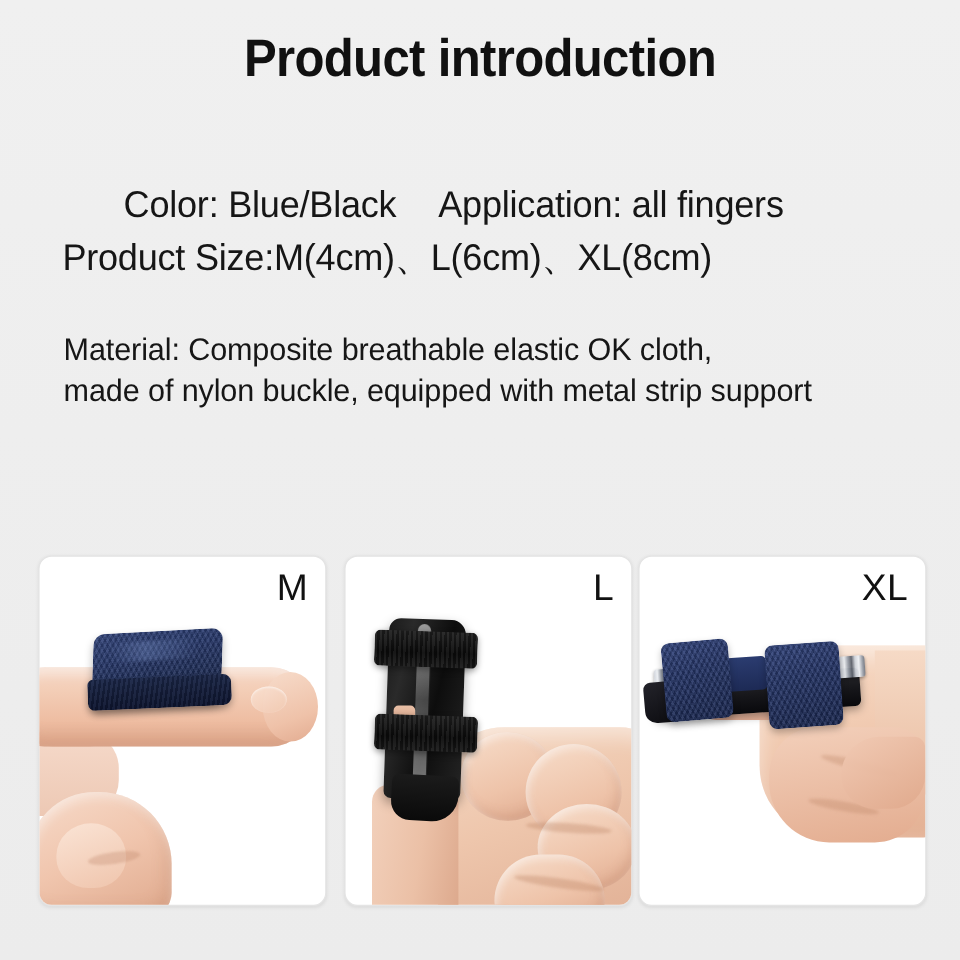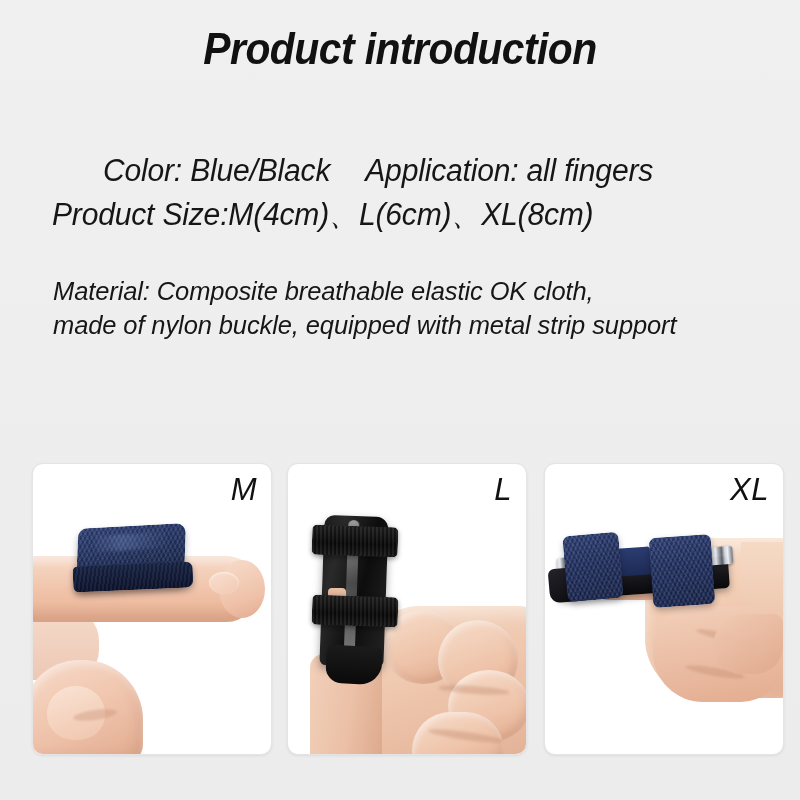--- a/index.html
+++ b/index.html
@@ -12,21 +12,20 @@
     overflow: hidden;
     background: #eeeeee;
     font-family: "Liberation Sans", sans-serif;
     color: #141414;
     position: relative;
   }
   .page {
     position: absolute;
     inset: 0;
     background: linear-gradient(180deg, #f0f0f0 0%, #eeeeee 45%, #ececec 100%);
-    font-style: italic;
   }
 
   
   .title {
     position: absolute;
     top: 22px;
     left: 0;
     width: 800px;
     text-align: center;
     font-size: 44px;
@@ -109,21 +108,21 @@
     width: 238px;
     height: 290px;
     background: #ffffff;
     border-radius: 11px;
     border: 1px solid #e4e4e4;
     box-shadow: 0 1px 3px rgba(0,0,0,0.07);
     overflow: hidden;
   }
   .card-1 { left: 32px; }
   .card-2 { left: 287px; }
-  .card-3 { left: 544px; }
+  .card-3 { left: 532px; }
 
   .size-label {
     position: absolute;
     top: 8px;
     right: 14px;
     font-size: 31px;
     line-height: 36px;
     font-weight: 400;
     color: #111111;
     z-index: 40;

